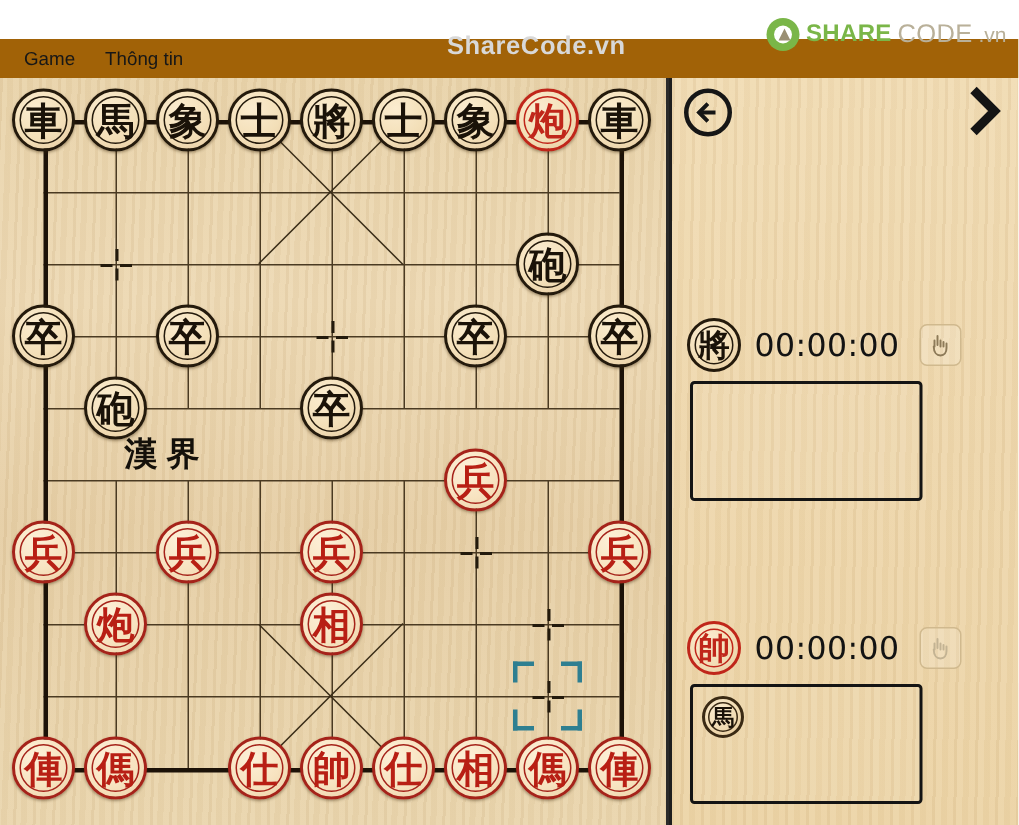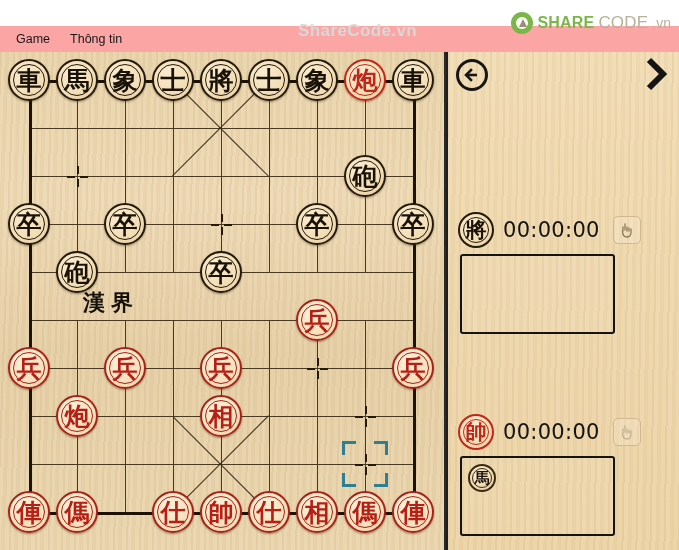--- a/index.html
+++ b/index.html
@@ -43,21 +43,21 @@
   .wbtn {
     width: 46px; height: 26px;
     display: flex; align-items: center; justify-content: center;
     color: #3a3a3a; font-size: 13px; background: transparent;
   }
   .wbtn svg { display: block; }
 
   
   #menubar {
     position: absolute; left: 0; top: 26px; width: 679px; height: 26px;
-    background: #fca5a5; display: flex; align-items: center;
+    background: #a16207; display: flex; align-items: center;
   }
   .menu-item {
     font-size: 12.5px; color: #171717; padding: 3px 8px; margin-left: 4px;
   }
   #menu-game { margin-left: 8px; }
 
   
   #wm-header {
     position: absolute; left: 298px; top: 21px;
     font-size: 17px; font-weight: bold; color: #d8d8d8;

